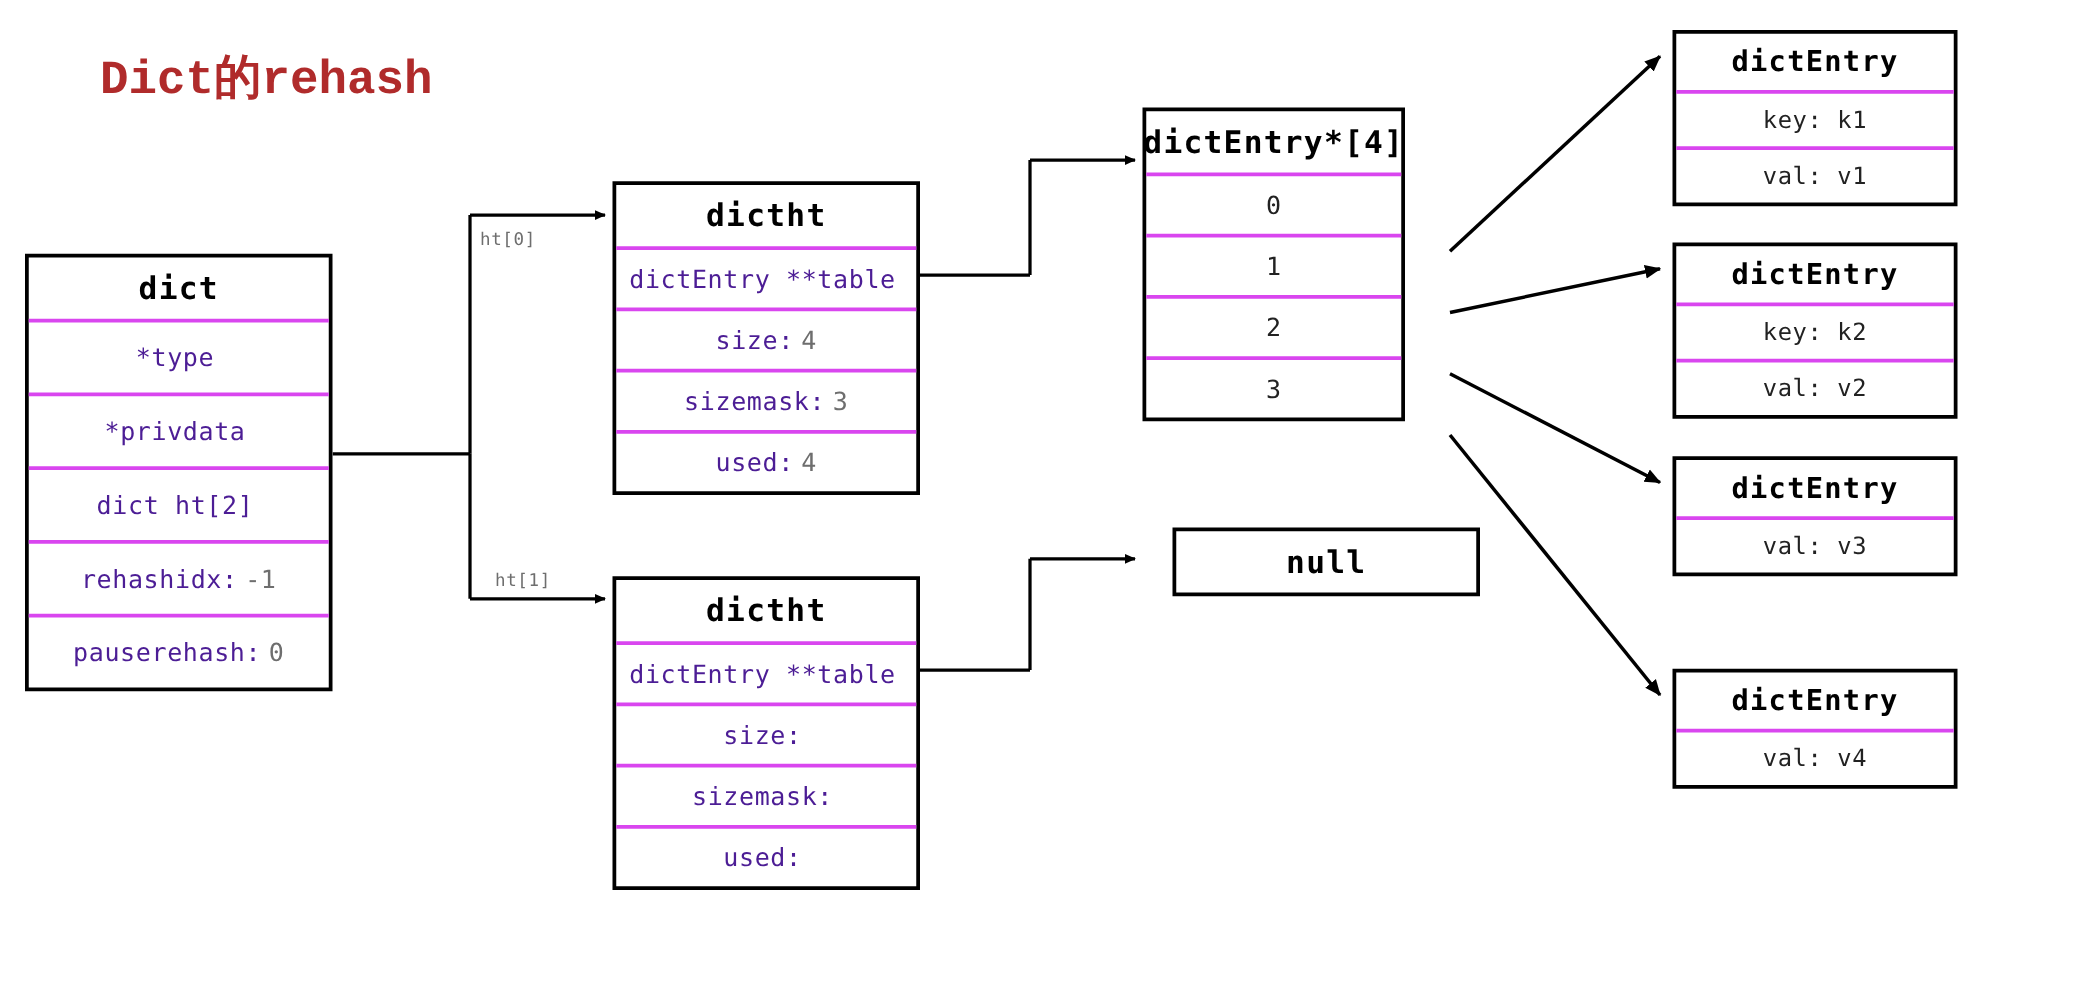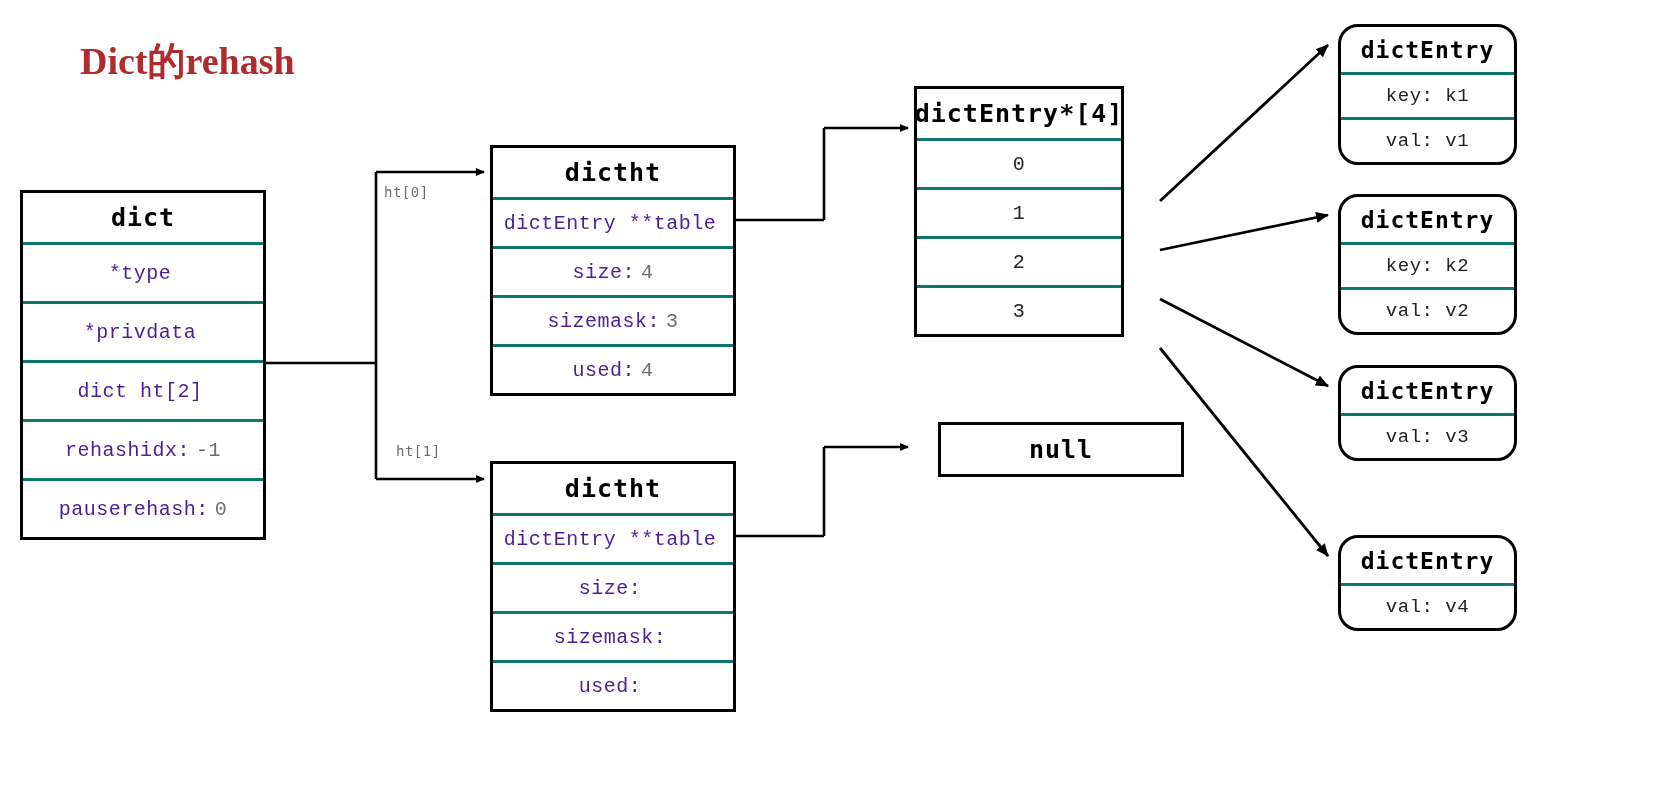--- a/index.html
+++ b/index.html
@@ -28,21 +28,21 @@
     top: 0;
     width: 1671px;
     height: 792px;
     pointer-events: none;
   }
 
   .title {
     position: absolute;
     left: 80px;
     top: 36px;
-    font-family: Liberation Serif, serif;
+    font-family: Liberation Mono, monospace;
     font-weight: bold;
     font-size: 38px;
     color: #b02b2b;
     letter-spacing: 0px;
     white-space: nowrap;
   }
 
   
   .box {
     position: absolute;
@@ -54,69 +54,68 @@
     box-sizing: border-box;
     display: flex;
     align-items: center;
     justify-content: center;
     font-size: 20px;
     color: #222;
     white-space: nowrap;
     letter-spacing: 0.5px;
   }
   .row + .row {
-    border-top: 3px solid #0f766e;
-    font-family: Liberation Mono, monospace;
+    border-top: 3px solid #d946ef;
   }
   .row.hdr {
     font-weight: bold;
     font-size: 25px;
     color: #000;
     letter-spacing: 1px;
   }
   .row .val {
     color: #6e6e6e;
     margin-left: 6px;
   }
   .row .lbl { color: #4c1d95; }
 
   
-  #dict-box      { left: 20px;  top: 190px; width: 246px; }
+  #dict-box      { left: 20px;  top: 203px; width: 246px; }
   #dict-box .row { height: 59px; }
   #dict-box .row.hdr { height: 49px; }
 
   #dictht0-box      { left: 490px; top: 145px; width: 246px; }
   #dictht0-box .row { height: 49px; }
 
   #dictht1-box      { left: 490px; top: 461px; width: 246px; }
   #dictht1-box .row { height: 49px; }
 
   #array-box        { left: 914px; top: 86px; width: 210px; }
   #array-box .row   { height: 49px; }
 
   #null-box         { left: 914px; top: 422px; width: 246px; margin-left: 24px; }
   #null-box .row    { height: 49px; }
 
-  .entry-box        { width: 179px; border-radius: 20px; }
+  .entry-box        { width: 228px; }
   .entry-box .row   { height: 45px; font-size: 19px; }
   .entry-box .row.hdr { height: 45px; font-size: 23px; }
   #entry-1 { left: 1338px; top: 24px; }
   #entry-2 { left: 1338px; top: 194px; }
   #entry-3 { left: 1338px; top: 365px; }
   #entry-4 { left: 1338px; top: 535px; }
 
   .ht-label {
     position: absolute;
     font-size: 14px;
     color: #6e6e6e;
     white-space: nowrap;
     letter-spacing: 0.5px;
   }
   #ht0-label { left: 384px; top: 184px; }
-  #ht1-label { left: 396px; top: 443px; text-align: right; }
+  #ht1-label { left: 396px; top: 457px; text-align: right; }
 </style>
 </head>
 <body>
 
 <div id="canvas">
 
   <div class="title">Dict的rehash</div>
 
   <svg id="wires" viewBox="0 0 1671 792" xmlns="http://www.w3.org/2000/svg">
     <defs>

